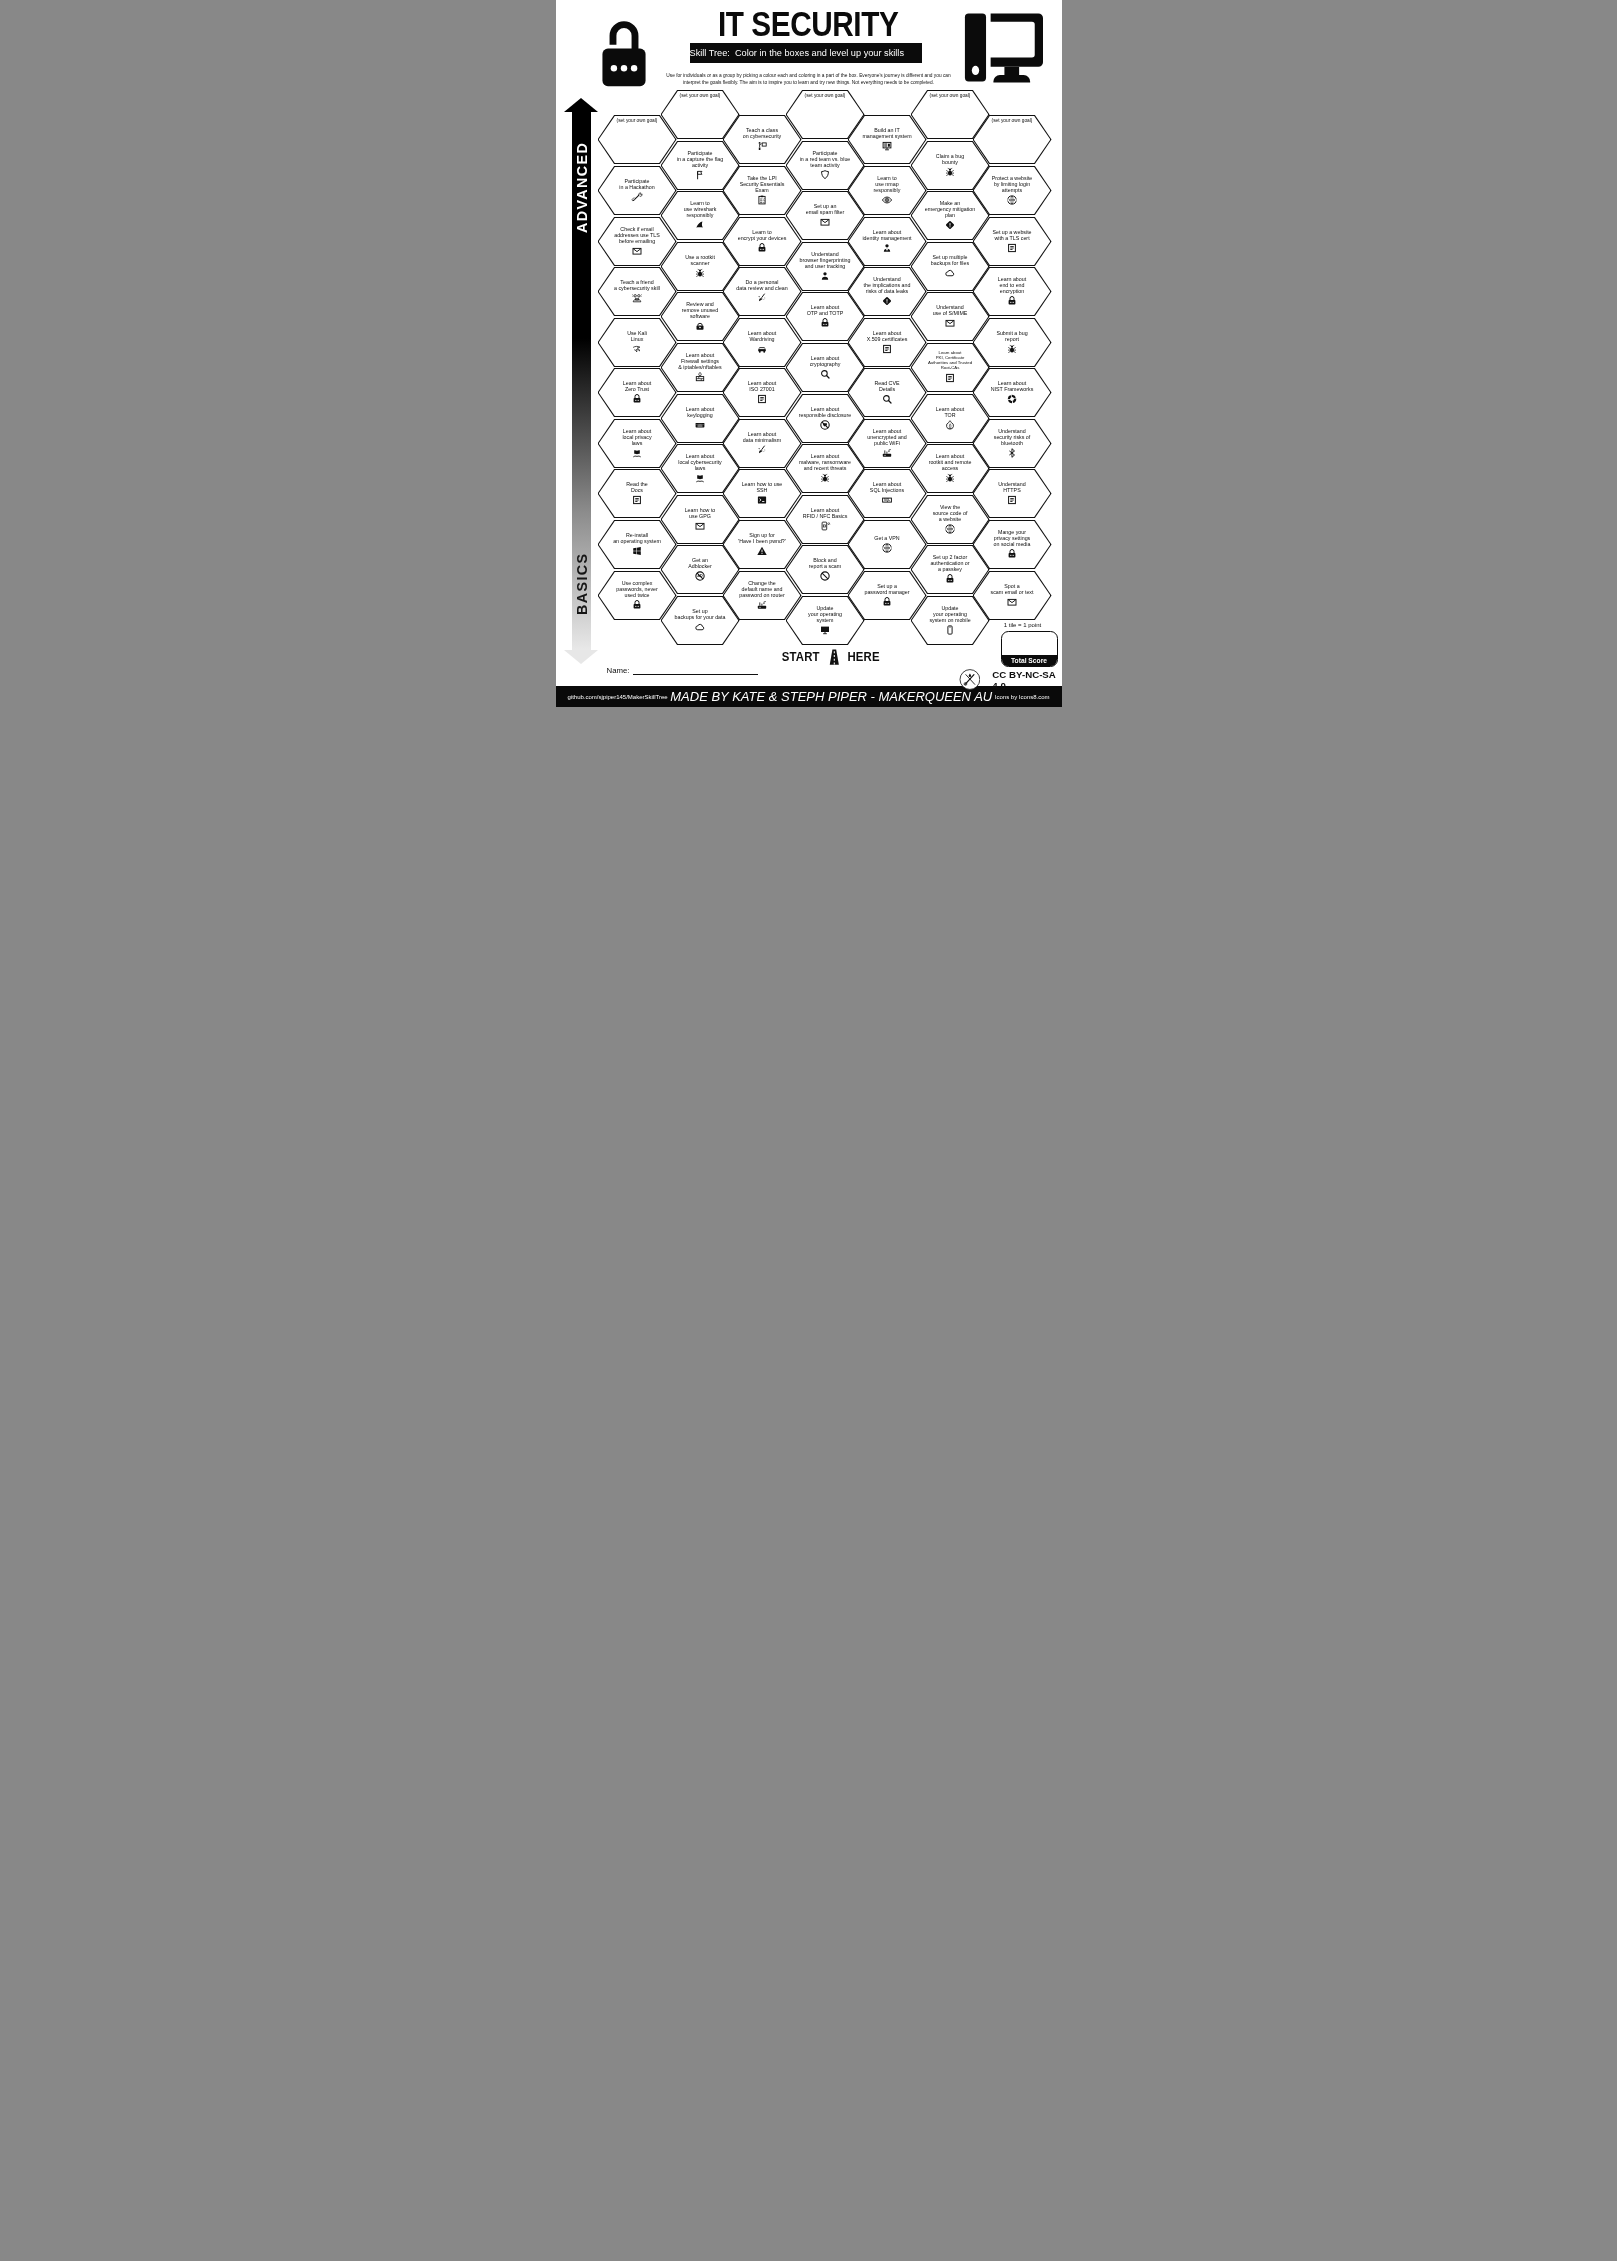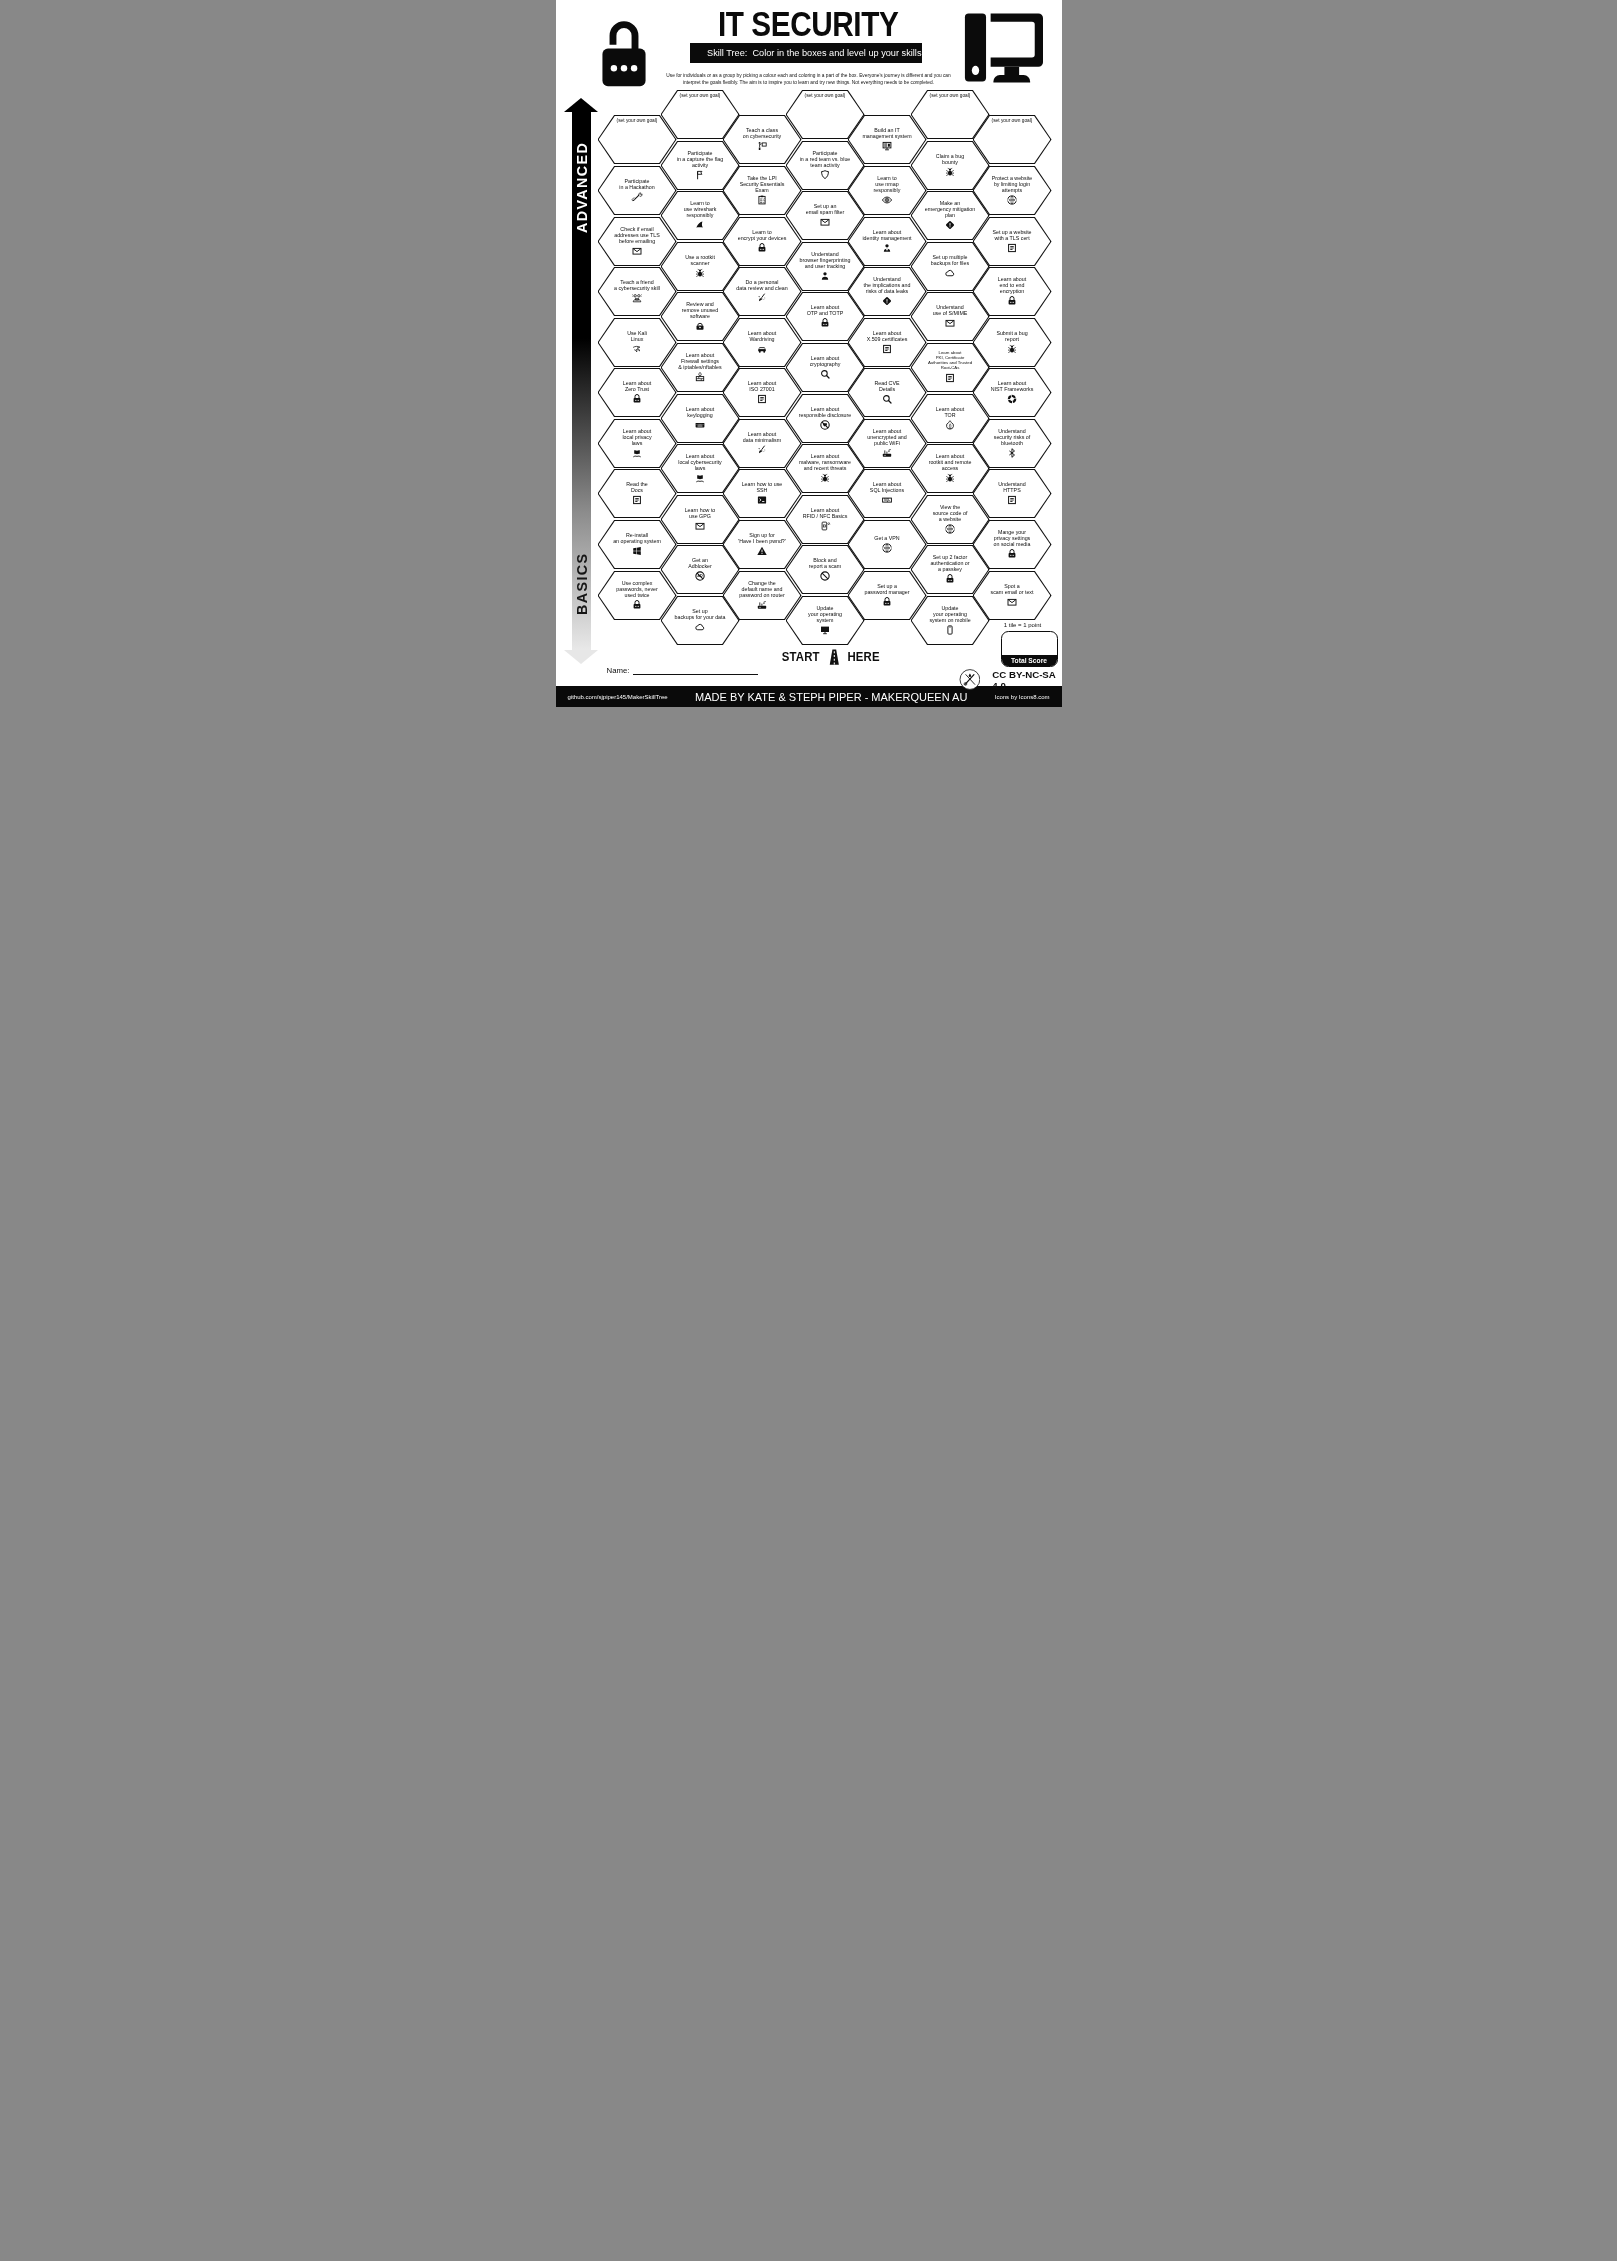--- a/index.html
+++ b/index.html
@@ -4,21 +4,21 @@
 <style>
   html,body{margin:0;padding:0;background:#888;}
   *{box-sizing:border-box;}
   .page{position:relative;width:506px;height:707px;background:#fff;margin:0 auto;
         font-family:"Liberation Sans",sans-serif;color:#0e0e0e;overflow:hidden;}
   
   .title-wrap{position:absolute;left:0;right:0;top:3.7px;text-align:center;}
   .title{display:inline-block;font-size:35px;font-weight:800;letter-spacing:-0.5px;
          transform:scaleX(.85);transform-origin:center;white-space:nowrap;color:#0b0b0b;}
   .subtitle-bar{position:absolute;left:134px;top:43px;width:232px;height:20px;background:#0b0b0b;
-         color:#fff;display:flex;align-items:center;justify-content:flex-end;font-size:9.2px;white-space:pre;}
+         color:#fff;display:flex;align-items:center;justify-content:flex-start;font-size:9.2px;white-space:pre;}
   .desc{position:absolute;left:106px;right:106px;top:67px;text-align:center;font-size:4.8px;
         line-height:1.5;color:#101010;}
   .hdr-ic{position:absolute;}
   
   .ax-head-top{position:absolute;left:8.7px;top:98px;width:0;height:0;
       border-left:17.5px solid transparent;border-right:17.5px solid transparent;border-bottom:14.7px solid #000;}
   .ax-shaft{position:absolute;left:16.6px;top:112px;width:19.3px;height:539px;
       background:linear-gradient(180deg,#000 0%,#000 42%,#8b8b8b 74%,#e9e9e9 100%);}
   .ax-head-bot{position:absolute;left:8.7px;top:650px;width:0;height:0;
       border-left:17.5px solid transparent;border-right:17.5px solid transparent;border-top:14.7px solid #e7e7e7;}
@@ -48,21 +48,21 @@
   .score-box{position:absolute;left:445px;top:631px;width:57px;height:36px;border:1.2px solid #0c0c0c;
          border-radius:7.4px;overflow:hidden;display:flex;flex-direction:column;background:#fff;}
   .score-space{flex:1;}
   .score-label{background:#0b0b0b;color:#fff;font-size:6.7px;font-weight:600;text-align:center;
          padding:1.4px 0 2.3px;}
   .cc{position:absolute;left:403px;top:667px;display:flex;align-items:center;gap:12px;z-index:3;}
   .cc span{font-size:9.7px;font-weight:600;}
   footer{position:absolute;left:0;top:686px;width:506px;height:21px;background:#0a0a0a;color:#fff;
          display:flex;align-items:center;justify-content:space-between;padding:0 12px;z-index:2;}
   footer .f-l,footer .f-r{font-size:6px;}
-  footer .f-c{font-size:11px;}
+  footer .f-c{font-size:13px;font-style:italic;}
 </style>
 </head>
 <body>
 
 <svg width="0" height="0" style="position:absolute" aria-hidden="true">
 <defs>
 <symbol id="i-lock" viewBox="0 0 24 24">
         <path d="M8 10V7a4 4 0 0 1 8 0v3" fill="none" stroke="#111" stroke-width="2"></path>
         <rect x="5.2" y="10" width="13.6" height="9" rx="1.6" fill="#111"></rect>
         <circle cx="9" cy="14.5" r="1" fill="#fff"></circle>

